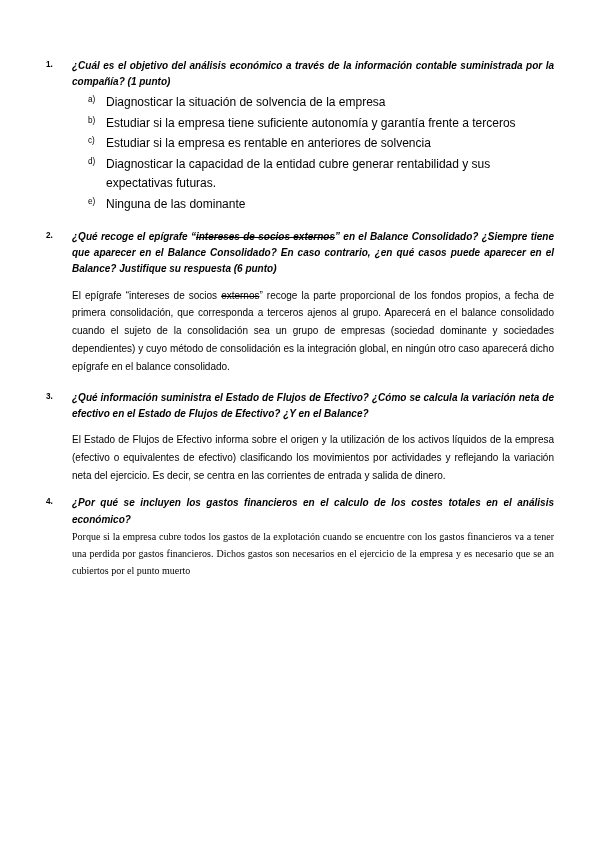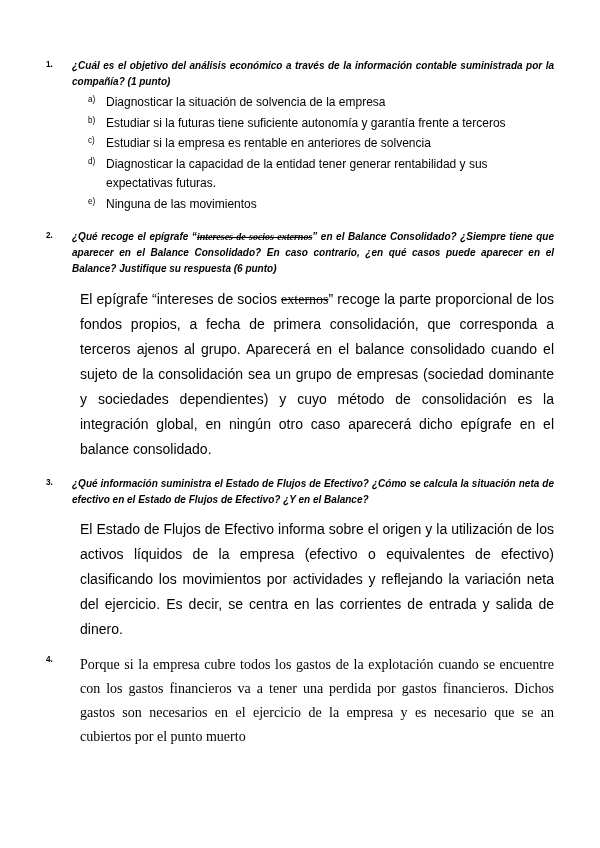--- a/index.html
+++ b/index.html
@@ -62,100 +62,100 @@
     line-height: 1.62;
     padding-left: 16px;
     box-sizing: border-box;
   }
   .opttext {
     font-size: 12px;
     line-height: 1.62;
     flex: 1 1 auto;
   }
   .answer {
-    font-size: 14px;
+    font-size: 10px;
     line-height: 1.78;
     text-align: justify;
-    margin: 9px 0 0 8px;
+    margin: 9px 0 0 0;
   }
   .answer.tight {
     margin-top: 0px;
     line-height: 1.72;
     font-family: Liberation Serif, serif;
   }
   .answer.sp {
     margin-top: 10px;
   }
   .q-spacer {
     height: 12px;
   }
   .q-spacer.small {
     height: 9px;
   }
   .strike {
     text-decoration: line-through;
-    font-family: Liberation Serif, serif;
   }
 </style>
 </head>
 <body>
 
 <div class="page">
 
   <div class="qblock">
     <div class="qnum">1.</div>
     <div class="qbody">
       <p class="qtext">¿Cuál es el objetivo del análisis económico a través de la información contable suministrada por la compañía? (1 punto)</p>
       <div class="options">
         <div class="optrow">
           <span class="optlabel">a)</span>
           <span class="opttext">Diagnosticar la situación de solvencia de la empresa</span>
         </div>
         <div class="optrow">
           <span class="optlabel">b)</span>
-          <span class="opttext">Estudiar si la futuras tiene suficiente autonomía y garantía frente a terceros</span>
+          <span class="opttext">Estudiar si la empresa tiene suficiente autonomía y garantía frente a terceros</span>
         </div>
         <div class="optrow">
           <span class="optlabel">c)</span>
           <span class="opttext">Estudiar si la empresa es rentable en anteriores de solvencia</span>
         </div>
         <div class="optrow">
           <span class="optlabel">d)</span>
-          <span class="opttext">Diagnosticar la capacidad de la entidad tener generar rentabilidad y sus expectativas futuras.</span>
+          <span class="opttext">Diagnosticar la capacidad de la entidad cubre generar rentabilidad y sus expectativas futuras.</span>
         </div>
         <div class="optrow">
           <span class="optlabel">e)</span>
-          <span class="opttext">Ninguna de las movimientos</span>
+          <span class="opttext">Ninguna de las dominante</span>
         </div>
       </div>
     </div>
   </div>
 
   <div class="q-spacer"></div>
 
   <div class="qblock">
     <div class="qnum">2.</div>
     <div class="qbody">
       <p class="qtext"><span>¿Qué recoge el epígrafe “</span><span class="strike">intereses de socios externos</span><span>” en el Balance Consolidado? ¿Siempre tiene que aparecer en el Balance Consolidado? En caso contrario, ¿en qué casos puede aparecer en el Balance? Justifique su respuesta (6 punto)</span></p>
       <p class="answer"><span>El epígrafe “intereses de socios </span><span class="strike">externos</span><span>” recoge la parte proporcional de los fondos propios, a fecha de primera consolidación, que corresponda a terceros ajenos al grupo. Aparecerá en el balance consolidado cuando el sujeto de la consolidación sea un grupo de empresas (sociedad dominante y sociedades dependientes) y cuyo método de consolidación es la integración global, en ningún otro caso aparecerá dicho epígrafe en el balance consolidado.</span></p>
     </div>
   </div>
 
   <div class="q-spacer"></div>
 
   <div class="qblock">
     <div class="qnum">3.</div>
     <div class="qbody">
-      <p class="qtext">¿Qué información suministra el Estado de Flujos de Efectivo? ¿Cómo se calcula la situación neta de efectivo en el Estado de Flujos de Efectivo? ¿Y en el Balance?</p>
+      <p class="qtext">¿Qué información suministra el Estado de Flujos de Efectivo? ¿Cómo se calcula la variación neta de efectivo en el Estado de Flujos de Efectivo? ¿Y en el Balance?</p>
       <p class="answer">El Estado de Flujos de Efectivo informa sobre el origen y la utilización de los activos líquidos de la empresa (efectivo o equivalentes de efectivo) clasificando los movimientos por actividades y reflejando la variación neta del ejercicio. Es decir, se centra en las corrientes de entrada y salida de dinero.</p>
     </div>
   </div>
 
   <div class="q-spacer small"></div>
 
   <div class="qblock">
     <div class="qnum">4.</div>
     <div class="qbody">
+      <p class="qtext">¿Por qué se incluyen los gastos financieros en el calculo de los costes totales en el análisis económico?</p>
       <p class="answer tight">Porque si la empresa cubre todos los gastos de la explotación cuando se encuentre con los gastos financieros va a tener una perdida por gastos financieros. Dichos gastos son necesarios en el ejercicio de la empresa y es necesario que se an cubiertos por el punto muerto</p>
     </div>
   </div>
 
 </div>
 
 </body></html>

